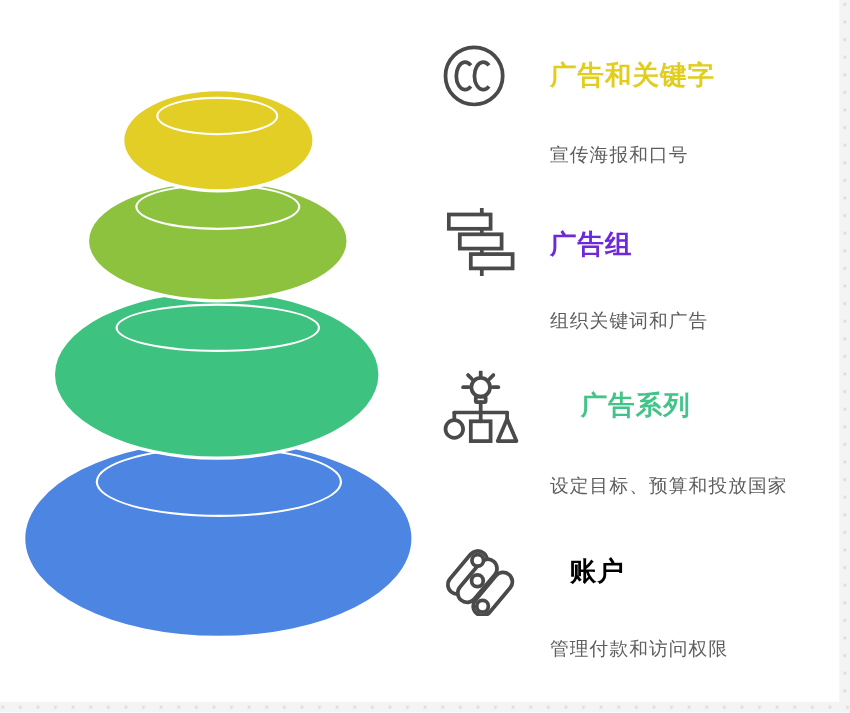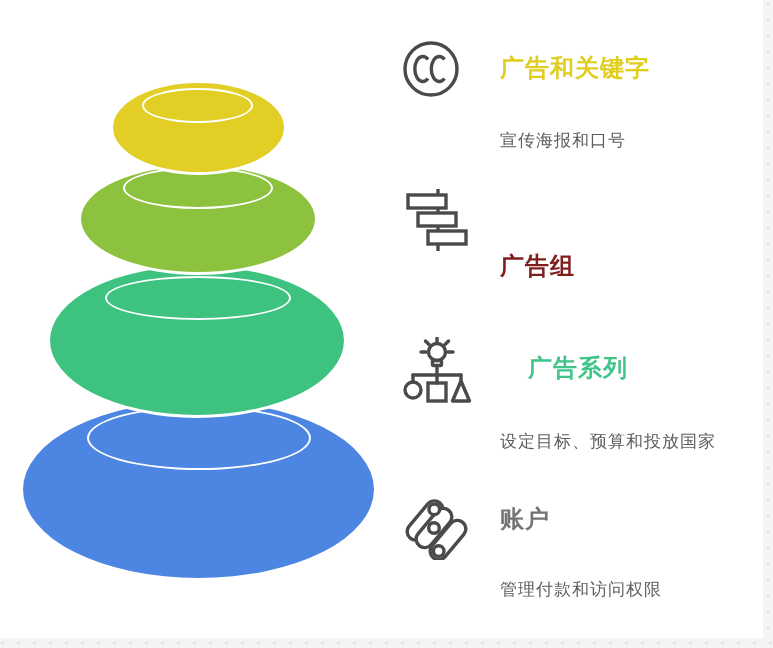--- a/index.html
+++ b/index.html
@@ -71,21 +71,22 @@
   <div class="sect-desc d1">宣传海报和口号</div>
 
   <div class="sect-icon i2">
     <svg width="66" height="64" viewBox="0 0 66 64">
       <line class="stroke" x1="32" y1="1" x2="32" y2="63"></line>
       <rect class="fillw" x="2" y="7" width="38" height="13"></rect>
       <rect class="fillw" x="12" y="25" width="38" height="13"></rect>
       <rect class="fillw" x="22" y="43" width="38" height="13"></rect>
     </svg>
   </div>
-  <div class="sect-title t2" style="color: #7f1d1d; margin-top: 44px;">广告组</div>
+  <div class="sect-title t2" style="color: #6d28d9;">广告组</div>
+  <div class="sect-desc d2">组织关键词和广告</div>
 
   <div class="sect-icon i3">
     <svg width="70" height="72" viewBox="0 0 70 72" stroke-linecap="round">
       <line class="stroke" x1="19" y1="15" x2="24" y2="15"></line>
       <line class="stroke" x1="46" y1="15" x2="51" y2="15"></line>
       <line class="stroke" x1="23.5" y1="4" x2="27" y2="7.5"></line>
       <line class="stroke" x1="46.5" y1="4" x2="43" y2="7.5"></line>
       <line class="stroke" x1="35" y1="1" x2="35" y2="4.2"></line>
       <circle class="stroke" cx="35" cy="15" r="8.5"></circle>
       <rect class="stroke" x="30.5" y="23.5" width="9" height="5" rx="1"></rect>
@@ -104,18 +105,18 @@
   <div class="sect-icon i4">
     <svg width="68" height="72" viewBox="0 0 68 72">
       <rect class="fillw" x="0" y="24" width="46" height="17" rx="8.5" transform="rotate(-50 23 32.5)"></rect>
       <rect class="fillw" x="9" y="31.5" width="46" height="17" rx="8.5" transform="rotate(-50 32 40)"></rect>
       <rect class="fillw" x="23" y="43.5" width="46" height="17" rx="8.5" transform="rotate(-50 46 52)"></rect>
       <circle class="fillw" cx="32.3" cy="21.4" r="5.3"></circle>
       <circle class="fillw" cx="32" cy="40" r="5.3"></circle>
       <circle class="fillw" cx="36.7" cy="63.1" r="5.3"></circle>
     </svg>
   </div>
-  <div class="sect-title t4" style="color: #737373;">账户</div>
+  <div class="sect-title t4" style="color: #000000; margin-left: 18px;">账户</div>
   <div class="sect-desc d4">管理付款和访问权限</div>
 
   <div class="edge-strip right"></div>
   <div class="edge-strip bottom"></div>
 </div>
 
 </body></html>

